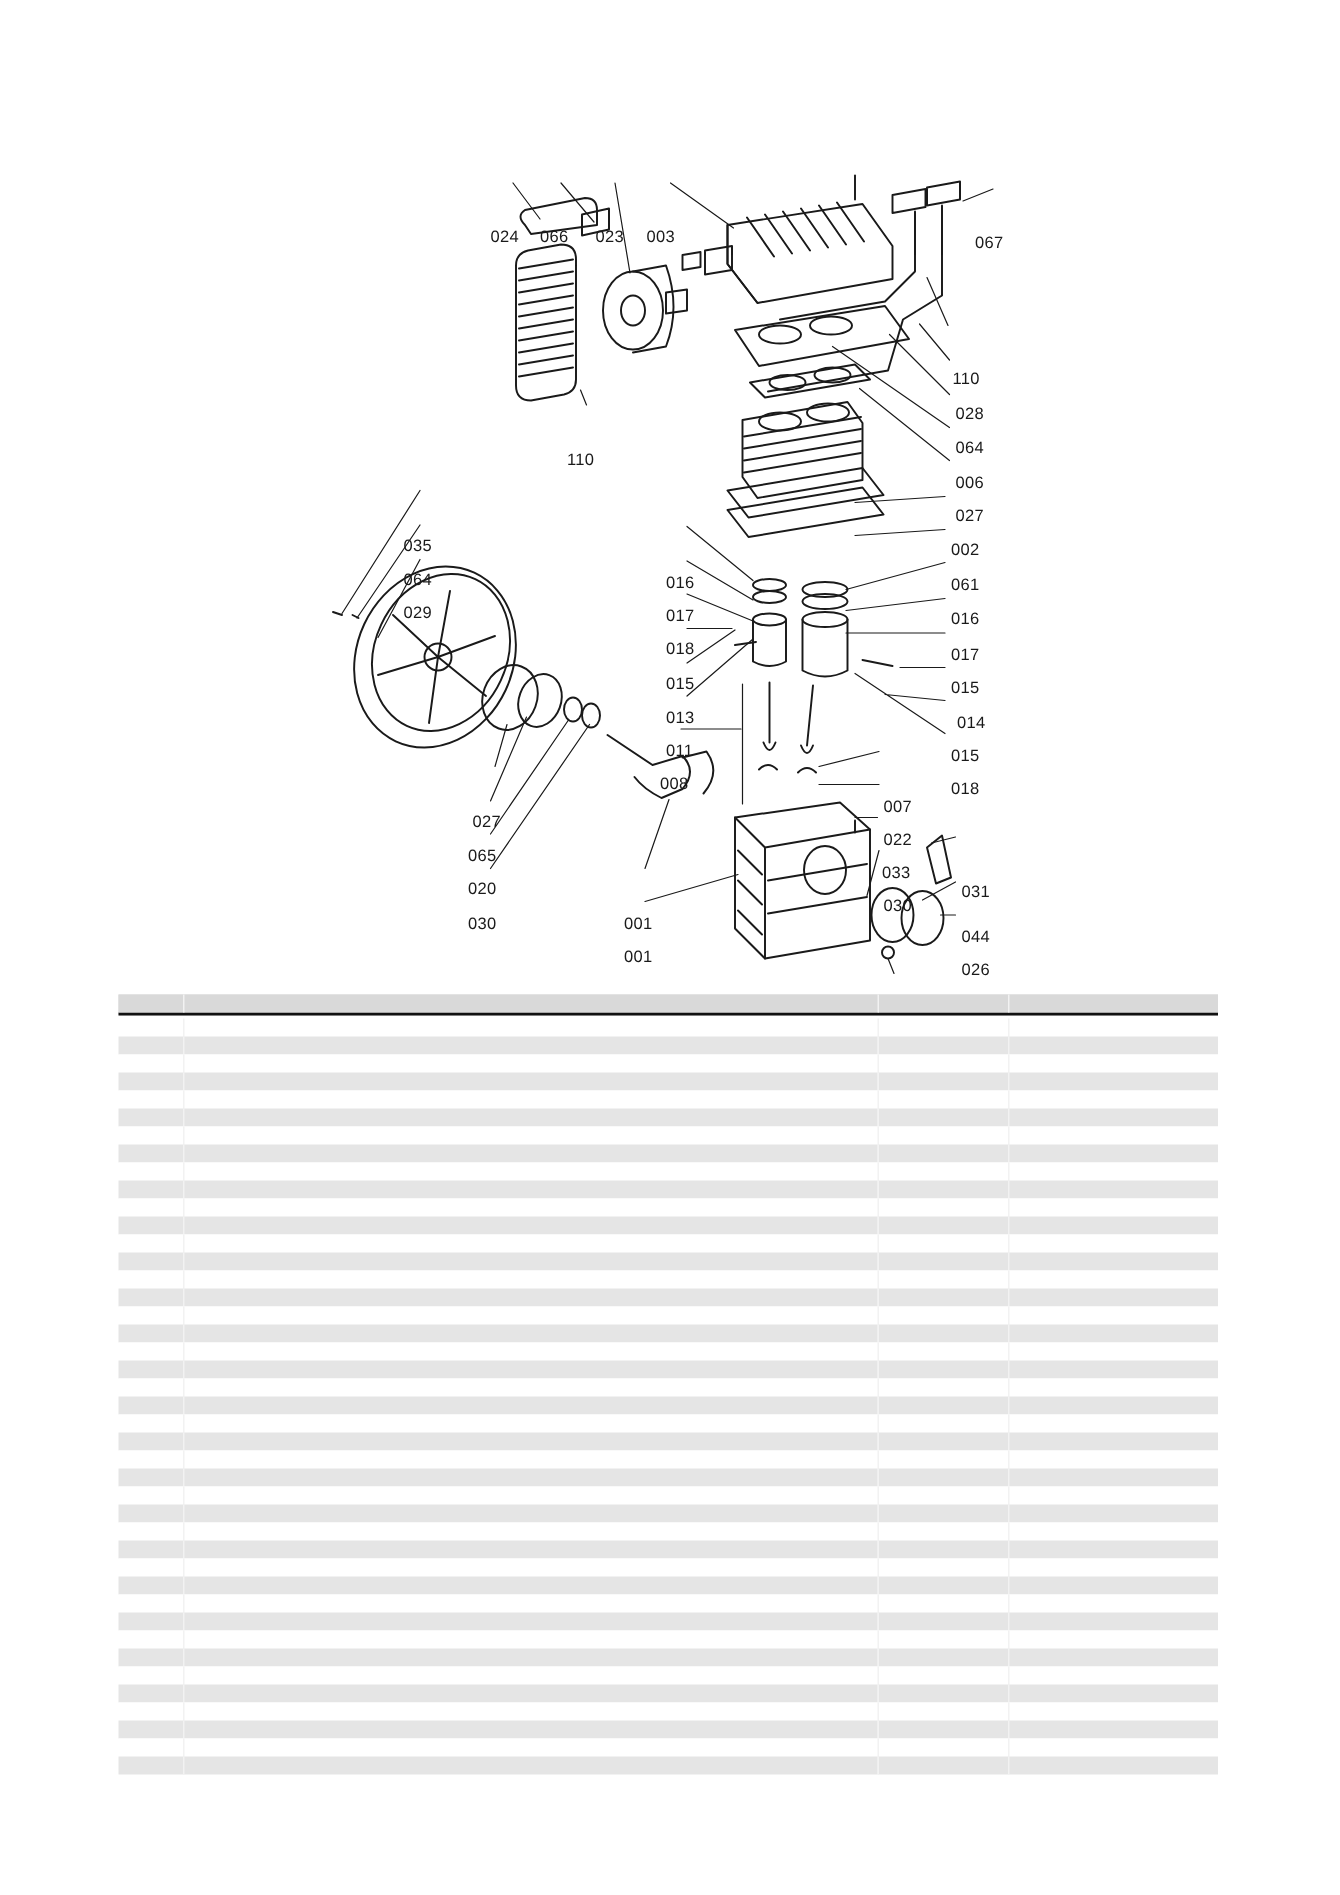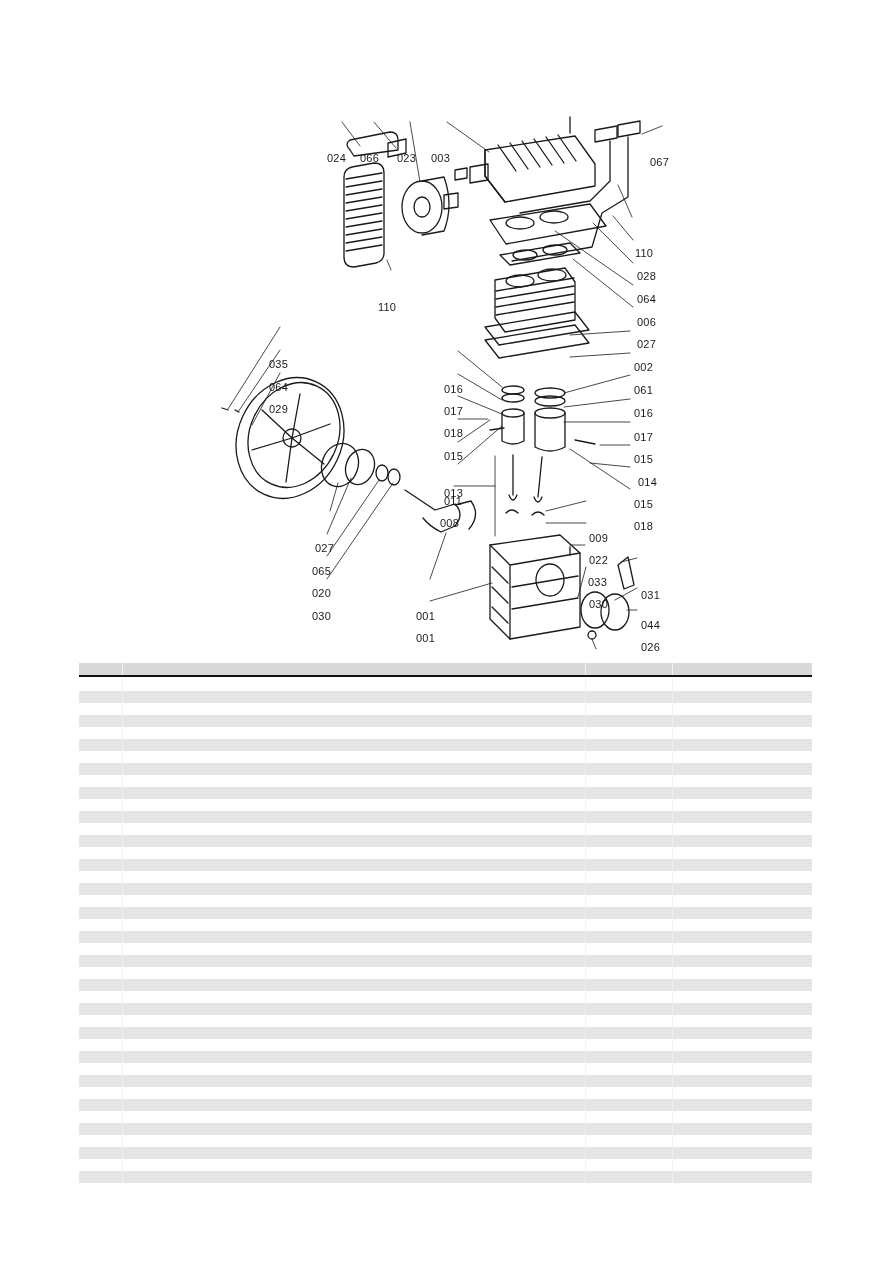--- a/index.html
+++ b/index.html
@@ -161,30 +161,30 @@
     <span class="lbl" style="left:178px;top:170px">110</span>
     <span class="lbl" style="left:434px;top:230px">002</span>
     <span class="lbl" style="left:434px;top:253px">061</span>
     <span class="lbl" style="left:69px;top:227px">035</span>
     <span class="lbl" style="left:69px;top:250px">064</span>
     <span class="lbl" style="left:69px;top:272px">029</span>
     <span class="lbl" style="left:244px;top:252px">016</span>
     <span class="lbl" style="left:244px;top:274px">017</span>
     <span class="lbl" style="left:244px;top:296px">018</span>
     <span class="lbl" style="left:244px;top:319px">015</span>
-    <span class="lbl" style="left:244px;top:356px">013</span>
+    <span class="lbl" style="left:244px;top:342px">013</span>
     <span class="lbl" style="left:244px;top:364px">011</span>
     <span class="lbl" style="left:434px;top:276px">016</span>
     <span class="lbl" style="left:434px;top:300px">017</span>
     <span class="lbl" style="left:434px;top:322px">015</span>
     <span class="lbl" style="left:438px;top:345px">014</span>
     <span class="lbl" style="left:434px;top:367px">015</span>
     <span class="lbl" style="left:434px;top:389px">018</span>
     <span class="lbl" style="left:240px;top:386px">008</span>
-    <span class="lbl" style="left:389px;top:401px">009</span>
+    <span class="lbl" style="left:389px;top:401px">007</span>
     <span class="lbl" style="left:389px;top:423px">022</span>
     <span class="lbl" style="left:115px;top:411px">027</span>
     <span class="lbl" style="left:112px;top:434px">065</span>
     <span class="lbl" style="left:112px;top:456px">020</span>
     <span class="lbl" style="left:112px;top:479px">030</span>
     <span class="lbl" style="left:388px;top:445px">033</span>
     <span class="lbl" style="left:441px;top:458px">031</span>
     <span class="lbl" style="left:389px;top:467px">030</span>
     <span class="lbl" style="left:441px;top:488px">044</span>
     <span class="lbl" style="left:216px;top:479px">001</span>

